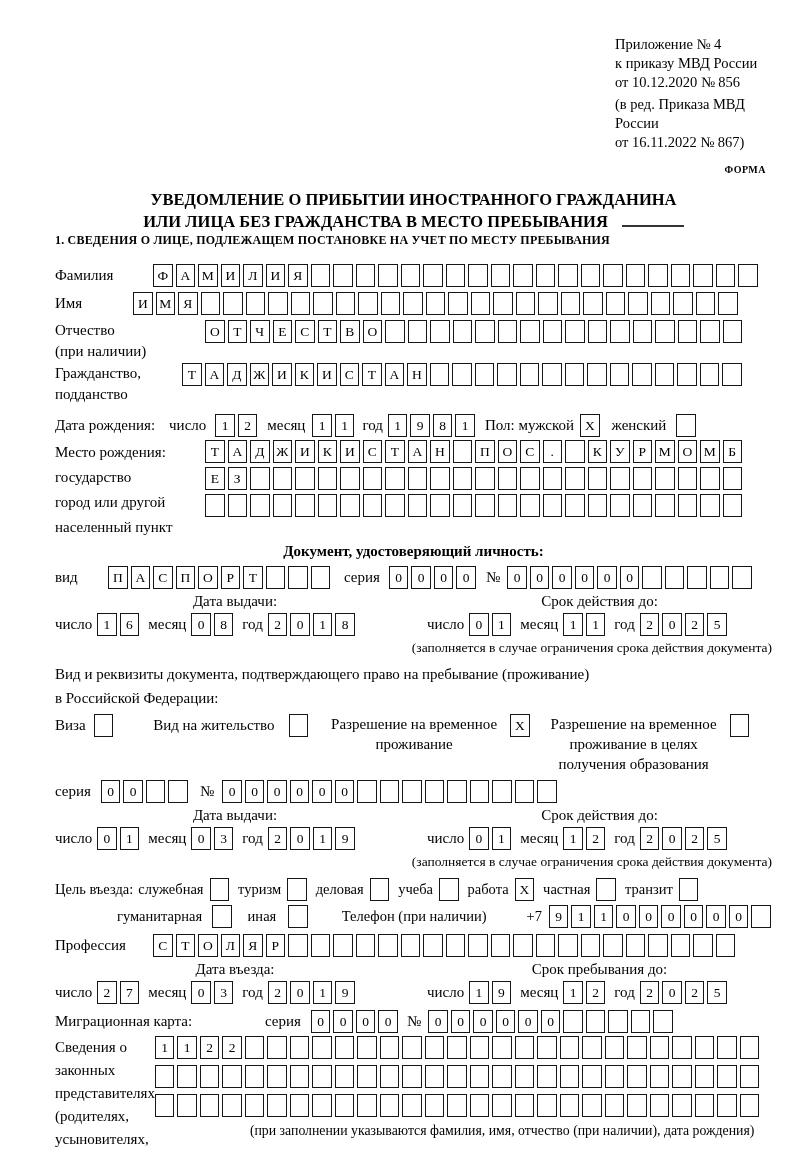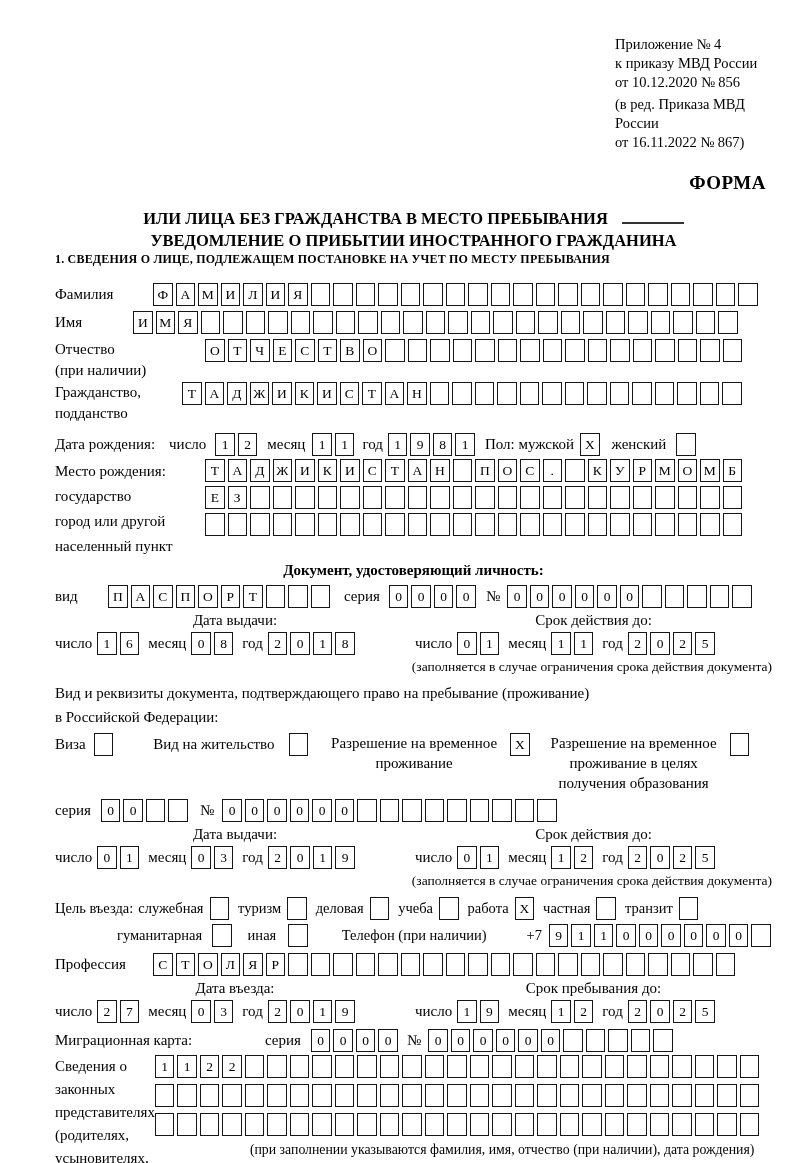--- a/index.html
+++ b/index.html
@@ -3,40 +3,40 @@
 <meta charset="utf-8">
 <style>
   html,body{margin:0;padding:0;background:#fff;}
   .page{
     width:800px;height:1163px;box-sizing:border-box;background:#fff;color:#000000;
     font-family:"Liberation Serif","DejaVu Serif",serif;font-size:15px;
     padding:35px 28px 10px 55px;overflow:hidden;position:relative;
   }
   .appendix{margin-left:560px;line-height:19px;font-size:14.5px;}
   .edition{margin-left:560px;margin-top:3px;line-height:19px;font-size:14.5px;}
-  .forma{text-align:right;font-weight:bold;margin-top:20px;padding-right:6px;font-size:19px;letter-spacing:.5px;}
+  .forma{text-align:right;font-weight:bold;margin-top:12px;padding-right:6px;font-size:10px;letter-spacing:.5px;}
   .title{text-align:center;font-weight:bold;font-size:16.5px;line-height:22px;margin-top:14px;}
   .title .blank{display:inline-block;width:62px;border-bottom:2px solid #333;height:14px;margin-left:14px;}
   .sect{font-weight:bold;font-size:12px;letter-spacing:.2px;}
   .row{display:flex;align-items:flex-start;margin-top:5px;}
   .cells{display:inline-flex;gap:3px;vertical-align:top;flex:0 0 auto;}
   .cell{
     width:17.5px;height:21px;border:1.6px solid #161616;text-align:center;
     font-size:13.5px;line-height:21px;flex:0 0 auto;background:#fff;
   }
   .lbl{line-height:23px;flex:0 0 auto;}
   .lbl2{line-height:21px;}
   .w78{flex:0 0 78px;}
   .w150{flex:0 0 150px;}
   .w127{flex:0 0 127px;}
   .w98{flex:0 0 98px;white-space:nowrap;} .mt3{margin-top:3px;} .mt6{margin-top:6px;}
   .dochead{text-align:center;font-weight:bold;margin-top:3px;font-size:15px;}
   .dates{display:flex;margin-top:3px;}
   .dcol-l{flex:0 0 360px;}
-  .dcol-r{flex:1 1 auto;}
+  .dcol-r{flex:1 1 auto;margin-left:12px;}
   .dhead{text-align:center;line-height:19px;}
   .dgrp{display:flex;align-items:flex-start;margin-top:2px;}
   .dgrp .lbl{margin-right:5px;}
   .dgrp .gap{width:9px;}
   .note{text-align:right;font-size:13.5px;margin-top:3px;line-height:17px;}
   .intro{line-height:24px;margin-top:6px;}
   .opts{display:flex;align-items:flex-start;margin-top:4px;}
   .optlbl{text-align:center;line-height:20px;}
   .purpose{display:flex;align-items:flex-start;margin-top:8px;font-size:14.5px;}
   .purpose .cell{margin-left:6px;margin-right:9px;}
@@ -55,22 +55,22 @@
     <div>к приказу МВД России</div>
     <div>от 10.12.2020 № 856</div>
   </div>
   <div class="edition">
     <div>(в ред. Приказа МВД России</div>
     <div>от 16.11.2022 № 867)</div>
   </div>
   <div class="forma">ФОРМА</div>
 
   <div class="title">
+    <div>УВЕДОМЛЕНИЕ О ПРИБЫТИИ ИНОСТРАННОГО ГРАЖДАНИНА</div>
     <div><span>ИЛИ ЛИЦА БЕЗ ГРАЖДАНСТВА В МЕСТО ПРЕБЫВАНИЯ</span><span class="blank"></span></div>
-    <div>УВЕДОМЛЕНИЕ О ПРИБЫТИИ ИНОСТРАННОГО ГРАЖДАНИНА</div>
   </div>
 
   <div class="sect">1. СВЕДЕНИЯ О ЛИЦЕ, ПОДЛЕЖАЩЕМ ПОСТАНОВКЕ НА УЧЕТ ПО МЕСТУ ПРЕБЫВАНИЯ</div>
 
   <div class="row" style="margin-top:16px;gap:20px;">
     <span class="lbl w78">Фамилия</span>
     <span class="cells">
         <span class="cell">Ф</span>
         <span class="cell">А</span>
         <span class="cell">М</span>

